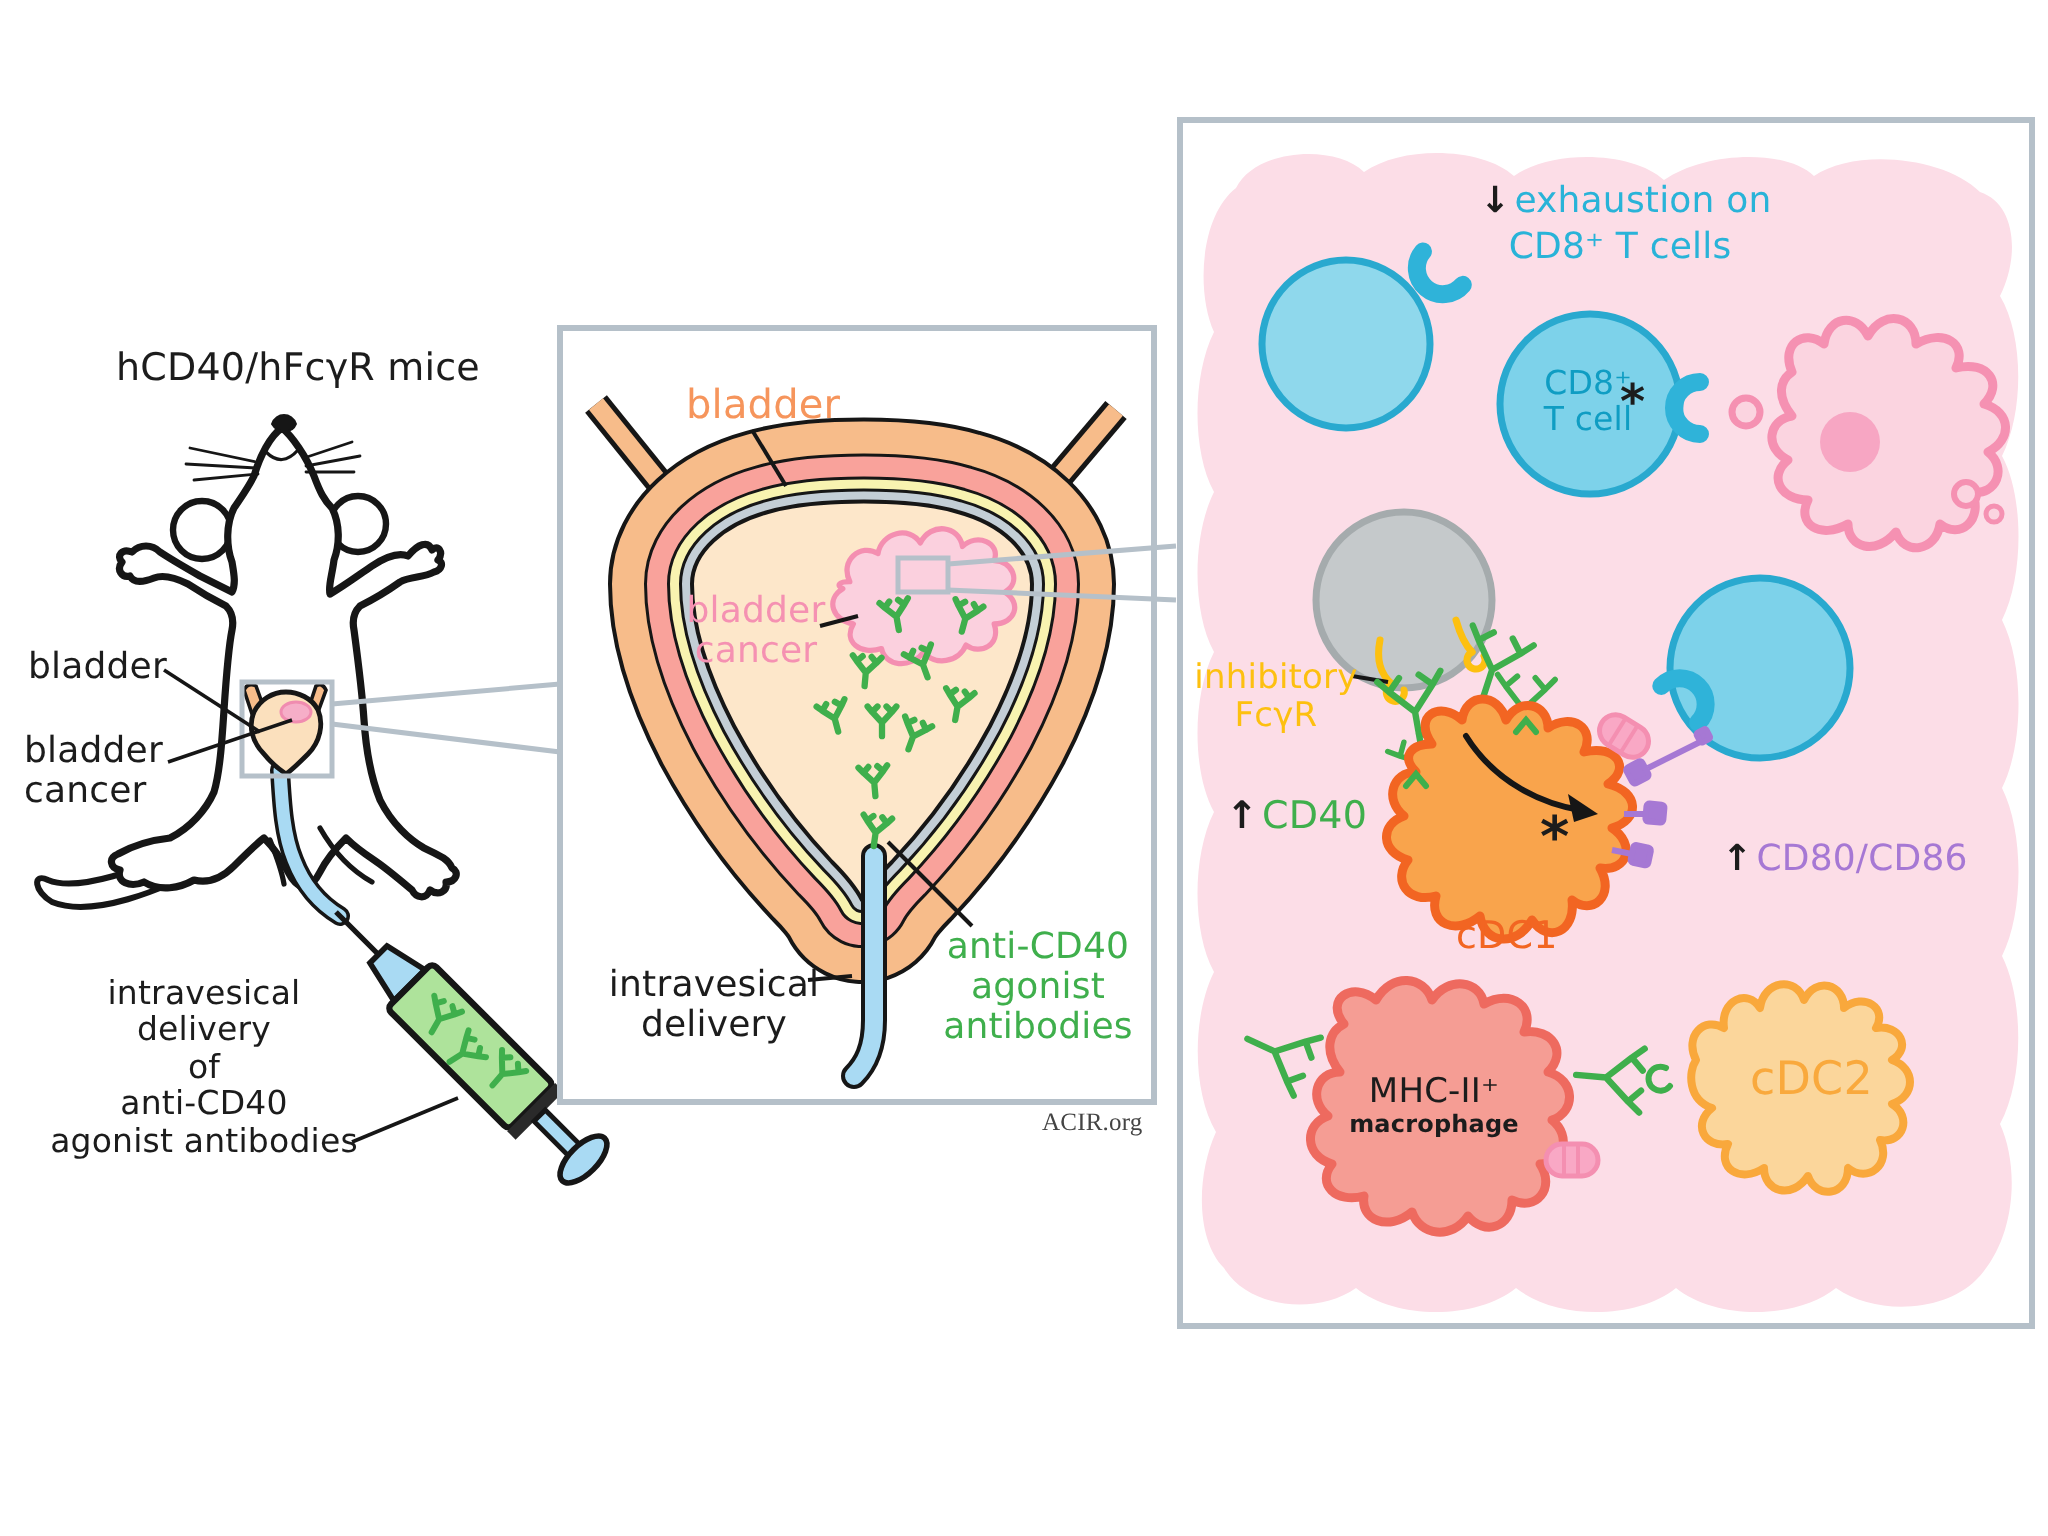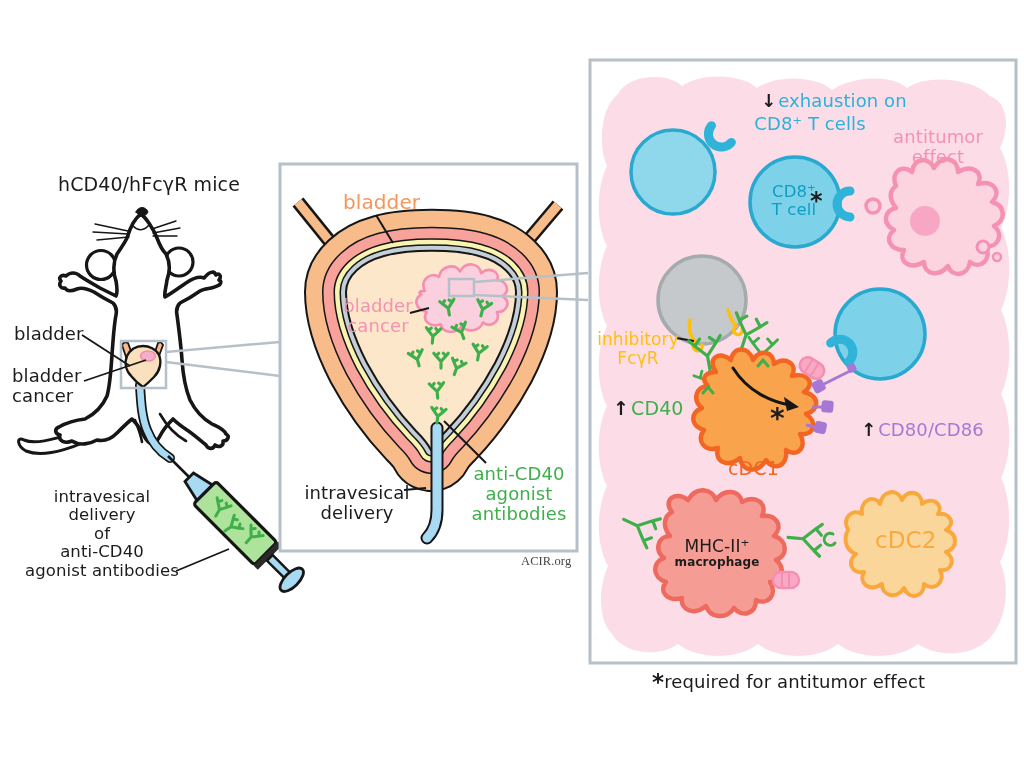--- a/index.html
+++ b/index.html
@@ -288,28 +288,24 @@
   <div>intravesical</div>
   <div>delivery</div>
 </div>
 <div class="t center green" style="left:468px;top:464px;width:102px;">
   <div>anti-CD40</div>
   <div>agonist</div>
   <div>antibodies</div>
 </div>
 <div class="t credit" style="left:521px;top:554px;">ACIR.org</div>
 
-<div class="t cyan" style="left:740px;top:91px;margin-left:21px;">
+<div class="t cyan" style="left:740px;top:91px;">
   <span class="arrow">↓</span><span>exhaustion on</span>
 </div>
 <div class="t center cyan" style="left:745px;top:114px;width:130px;">CD8⁺ T cells</div>
-<div class="t center pink" style="left:883px;top:127px;width:110px;">
-  <div>antitumor</div>
-  <div>effect</div>
-</div>
 <div class="t center teal" style="left:753px;top:183px;width:82px;font-size:16.5px;">
   <div>CD8⁺</div>
   <div>T cell</div>
 </div>
 <div class="t ink" style="left:810px;top:188px;font-size:24px;font-weight:bold;">*</div>
 <div class="t center yellow" style="left:592px;top:330px;width:92px;font-size:17px;">
   <div>inhibitory</div>
   <div>FcγR</div>
 </div>
 <div class="t" style="left:613px;top:398px;font-size:19px;">
@@ -318,17 +314,14 @@
 <div class="t cdc1c" style="left:728px;top:428px;font-size:19px;">cDC1</div>
 <div class="t ink" style="left:770px;top:403px;font-size:28px;font-weight:bold;">*</div>
 <div class="t" style="left:861px;top:420px;">
   <span class="arrow">↑</span><span class="purple">CD80/CD86</span>
 </div>
 <div class="t center ink" style="left:658px;top:537px;width:118px;font-size:17px;">
   <div>MHC-II⁺</div>
   <div style="font-size:12px;font-weight:bold;">macrophage</div>
 </div>
 <div class="t cdc2c" style="left:875px;top:528px;font-size:23px;">cDC2</div>
-<div class="t ink" style="left:652px;top:670px;">
-  <span class="ast">*</span><span>required for antitumor effect</span>
-</div>
 
 </div>
 
 </body></html>

